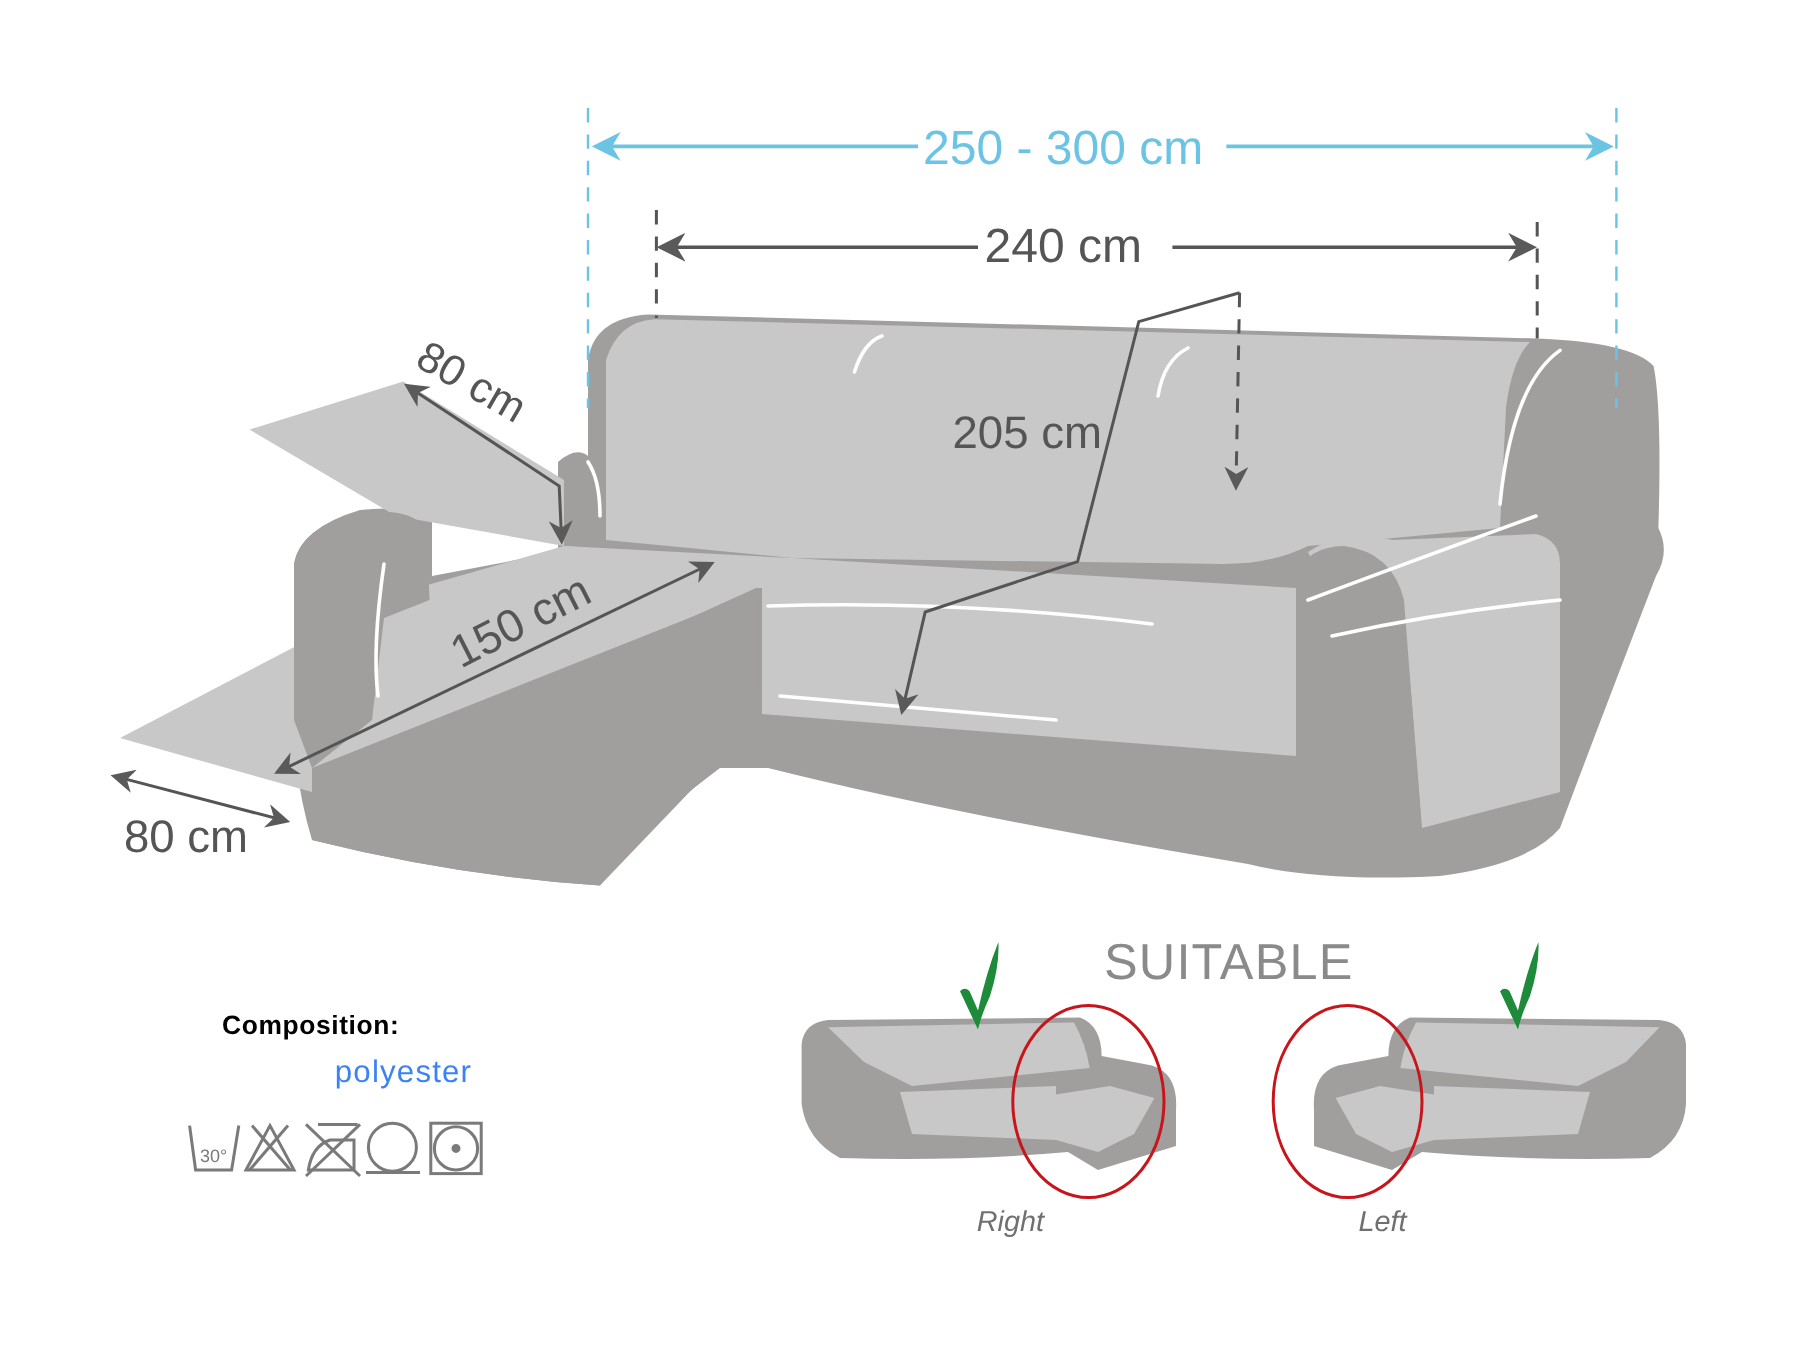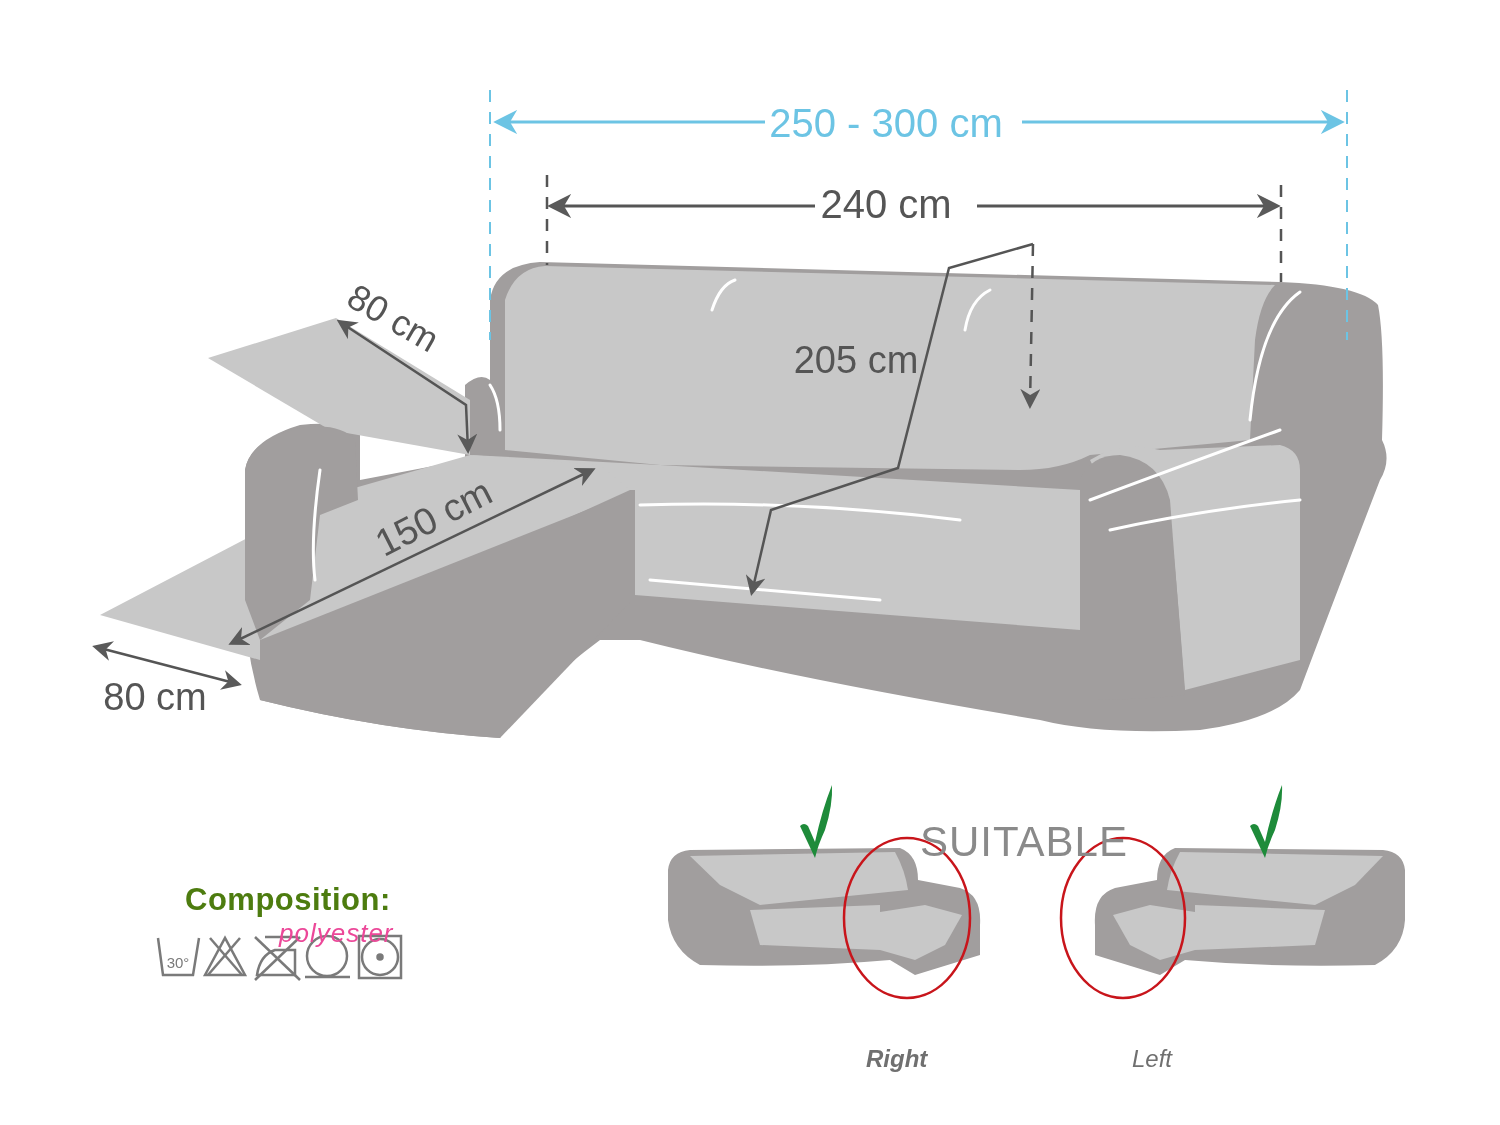--- a/index.html
+++ b/index.html
@@ -1,21 +1,21 @@
 <!DOCTYPE html>
 <html><head>
 <meta charset="utf-8">
 <style>
   html, body { margin: 0; padding: 0; background: #ffffff; }
   body { width: 1500px; height: 1125px; position: relative; overflow: hidden; font-family: "Liberation Sans", sans-serif; }
   svg.main { position: absolute; left: 0; top: 0; }
   .dim-text { font-family: "Liberation Sans", sans-serif; font-stretch: condensed; }
-  .overlay { position: absolute; white-space: nowrap; margin-top: 40px; }
-  .comp-title { left: 185px; top: 842px; font-size: 31px; font-weight: bold; color: #4d7c0f; letter-spacing: 0.5px; }
-  .comp-value { left: 279px; top: 878px; font-size: 26px; color: #ec4899; letter-spacing: 1px; font-style: italic; }
+  .overlay { position: absolute; white-space: nowrap; }
+  .comp-title { left: 185px; top: 842px; font-size: 22px; font-weight: bold; color: #000000; letter-spacing: 0.5px; }
+  .comp-value { left: 279px; top: 878px; font-size: 26px; color: #3b82f6; letter-spacing: 1px; }
   .suitable-title { left: 920px; top: 778px; font-size: 42px; color: #8a8a8a; letter-spacing: 1px; }
   .variant-label { font-size: 24px; font-style: italic; color: #707070; }
 </style>
 </head>
 <body>
 
 <svg class="main" width="1500" height="1125" viewBox="0 0 1500 1125" xmlns="http://www.w3.org/2000/svg">
   <defs>
     <marker id="arrBlue" viewBox="0 0 10 10" refX="8" refY="5" markerWidth="8" markerHeight="8" orient="auto-start-reverse">
       <path d="M0,0 L10,5 L0,10 L3,5 z" fill="#6cc4e4"></path>
@@ -136,14 +136,14 @@
     <path d="M1325,910 L1195,905 L1195,950 L1315,945 Z" fill="#c8c8c8"></path>
     <path d="M1195,912 L1150,905 L1113,915 L1130,945 L1160,960 L1195,950 Z" fill="#c8c8c8"></path>
     <ellipse cx="1123" cy="918" rx="62" ry="80" fill="none" stroke="#c8151b" stroke-width="2.5"></ellipse>
     <path d="M1250,826 Q1254,822 1258,826 L1265,842 Q1272,810 1282,785 Q1283,805 1275,830 Q1268,845 1265,858 Z" fill="#1e8b3a"></path>
   </g>
 </svg>
 
 <div class="overlay comp-title">Composition:</div>
 <div class="overlay comp-value">polyester</div>
 <div class="overlay suitable-title">SUITABLE</div>
-<div class="overlay variant-label" style="left:866px; top:1005px;font-weight:bold;">Right</div>
+<div class="overlay variant-label" style="left:814px; top:1005px;">Right</div>
 <div class="overlay variant-label" style="left:1132px; top:1005px;">Left</div>
 
 </body></html>

